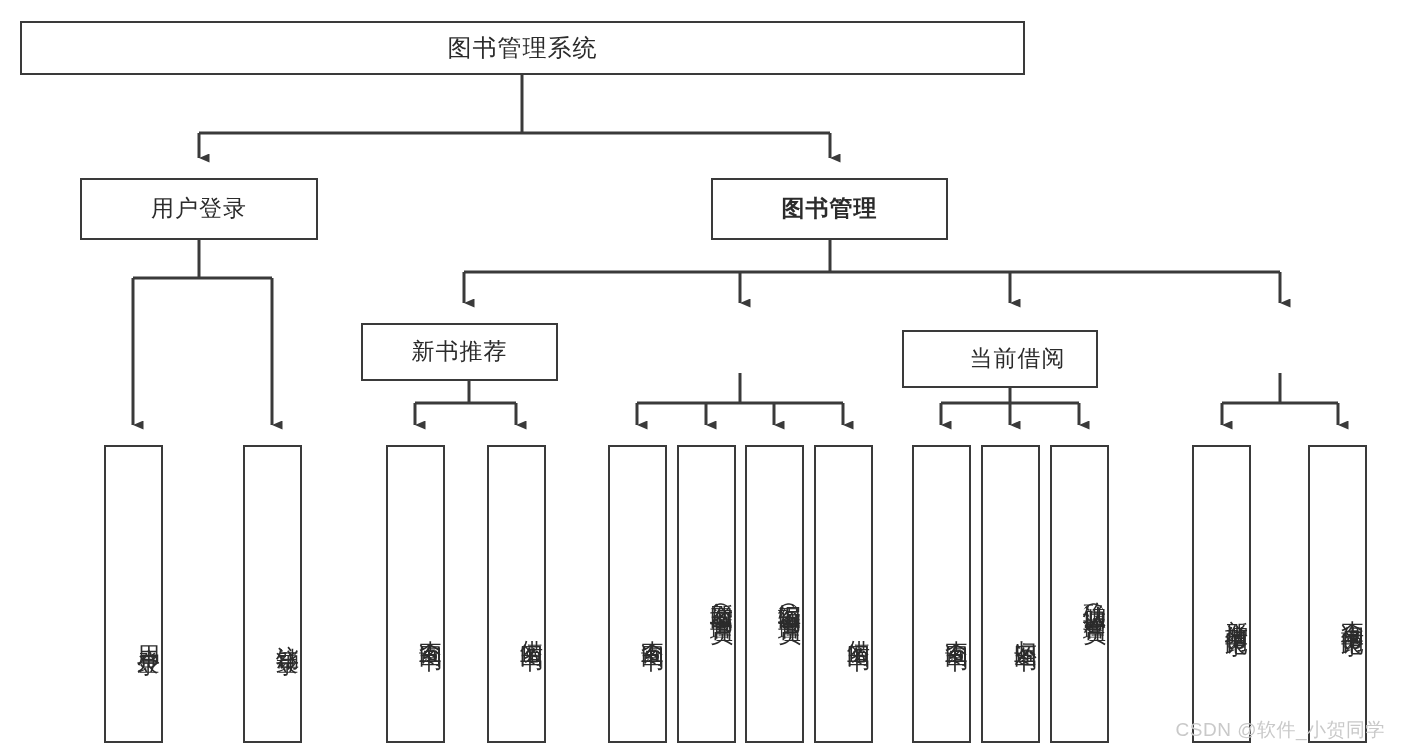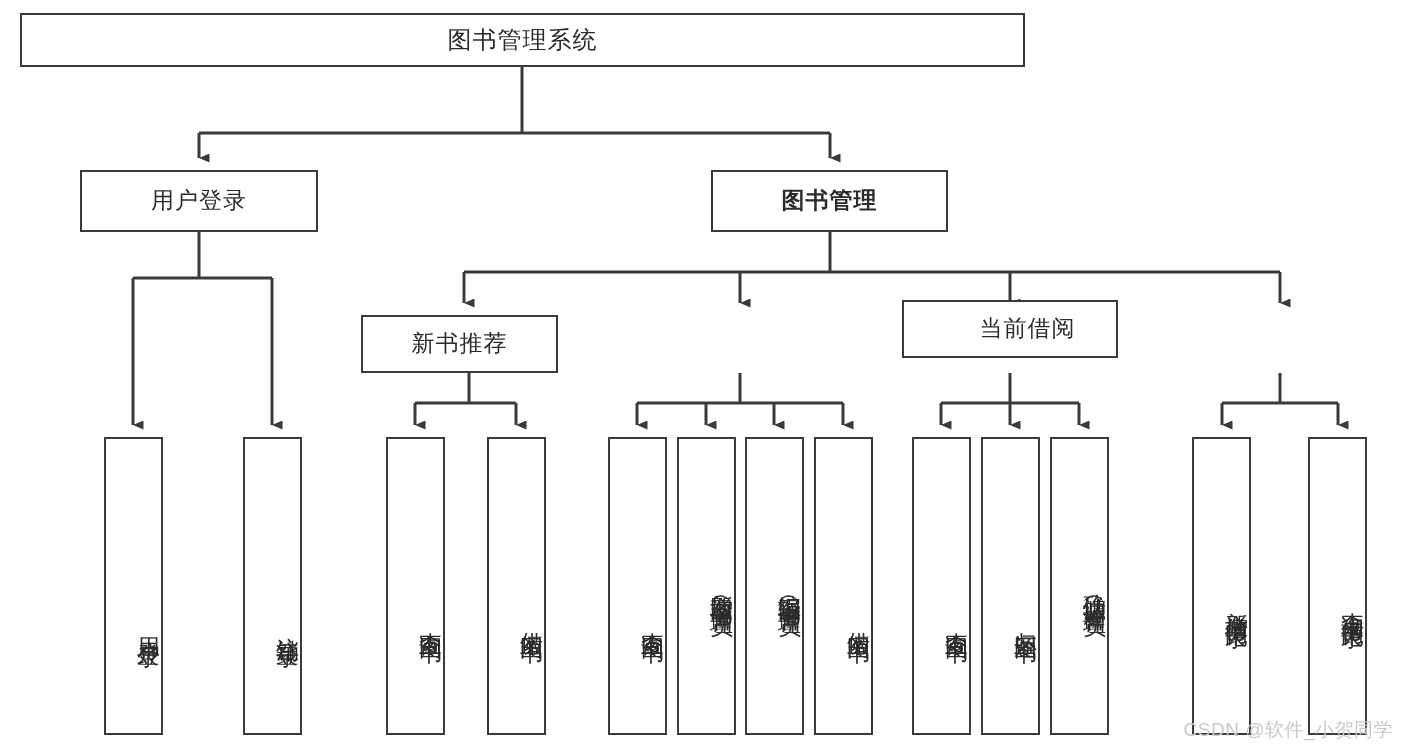--- a/index.html
+++ b/index.html
@@ -29,20 +29,21 @@
     position: absolute;
     box-sizing: border-box;
     border: 2px solid #3a3a3a;
     background: #ffffff;
     display: flex;
     align-items: center;
     justify-content: center;
     color: #2b2b2b;
     line-height: 1.12;
     text-align: center;
+    margin-top: 8px;
   }
   .node.horiz {
     font-size: 23px;
     letter-spacing: 1px;
   }
   .node.root {
     font-size: 24px;
   }
   .node.vert {
     writing-mode: vertical-rl;
@@ -51,21 +52,21 @@
     letter-spacing: 3px;
     align-items: flex-start;
     justify-content: center;
     padding-top: 14px;
   }
   .node.vert.tall-text {
     padding-top: 6px;
   }
   .watermark {
     position: absolute;
-    right: 12px;
+    right: 20px;
     bottom: 4px;
     font-size: 19px;
     color: #c9c9c9;
     white-space: nowrap;
     letter-spacing: 0.5px;
   }
 </style>
 </head>
 <body>
 
@@ -120,21 +121,21 @@
       <path d="M1338,403 L1338,425" marker-end="url(#arrow)"></path>
     </g>
   </svg>
 
   <div class="node horiz root" style="left:20px; top:13px; width:1005px; height:54px;">图书管理系统</div>
 
   <div class="node horiz" style="left:80px; top:170px; width:238px; height:62px;">用户登录</div>
   <div class="node horiz" style="left:711px; top:170px; width:237px; height:62px;font-weight:bold;">图书管理</div>
 
   <div class="node horiz" style="left:361px; top:315px; width:197px; height:58px;">新书推荐</div>
-  <div class="node horiz" style="left:902px; top:300px; width:216px; height:58px;padding-left:35px;">当前借阅</div>
+  <div class="node horiz" style="left:902px; top:322px; width:196px; height:58px;padding-left:35px;">当前借阅</div>
 
   <div class="node vert" style="left:104px; top:437px; width:59px; height:298px; padding-top:78px;">用户登录</div>
   <div class="node vert" style="left:243px; top:437px; width:59px; height:298px; padding-top:78px;">注销登录</div>
 
   <div class="node vert" style="left:386px; top:437px; width:59px; height:298px; padding-top:68px;">查询图书</div>
   <div class="node vert" style="left:487px; top:437px; width:59px; height:298px; padding-top:68px;">借阅图书</div>
 
   <div class="node vert" style="left:608px; top:437px; width:59px; height:298px; padding-top:68px;">查询图书</div>
   <div class="node vert tall-text" style="left:677px; top:437px; width:59px; height:298px; padding-top:6px;">新增图书（管理员）</div>
   <div class="node vert tall-text" style="left:745px; top:437px; width:59px; height:298px; padding-top:6px;">编辑图书（管理员）</div>

